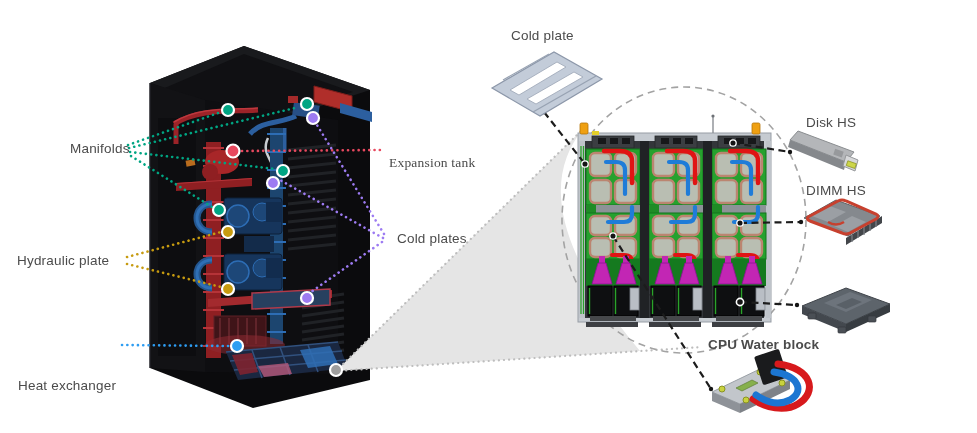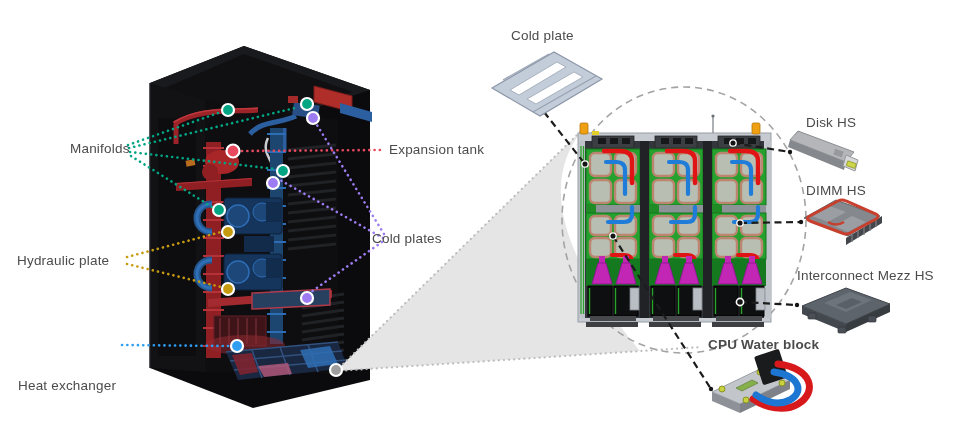--- a/index.html
+++ b/index.html
@@ -335,22 +335,21 @@
       <circle cx="760" cy="372" r="3" fill="#c9d23e" stroke="#8a9422"></circle>
       <circle cx="782" cy="383" r="3" fill="#c9d23e" stroke="#8a9422"></circle>
       <circle cx="746" cy="400" r="3" fill="#c9d23e" stroke="#8a9422"></circle>
       <rect x="758" y="352" width="26" height="30" rx="2" fill="#1a1b1d" transform="rotate(-18 771 367)"></rect>
       <path d="M778,364 C812,368 818,392 798,404 C785,412 765,408 753,399" fill="none" stroke="#d7191c" stroke-width="7" stroke-linecap="round"></path>
       <path d="M774,372 C800,376 804,392 790,400 C778,406 766,402 756,395" fill="none" stroke="#1c76d2" stroke-width="7" stroke-linecap="round"></path>
     </g>
   </svg>
 
   <div class="lbl" style="left:57px;top:141px;margin-left:13px;">Manifolds</div>
-  <div class="lbl" style="left:389px;top:142px;">Expansion tank</div>
+  <div class="lbl" style="left:389px;top:155px;font-family:Liberation Serif, serif;">Expansion tank</div>
   <div class="lbl" style="left:17px;top:253px;">Hydraulic plate</div>
-  <div class="lbl" style="left:372px;top:231px;">Cold plates</div>
+  <div class="lbl" style="left:397px;top:231px;">Cold plates</div>
   <div class="lbl" style="left:18px;top:338px;margin-top:40px;">Heat exchanger</div>
   <div class="lbl" style="left:511px;top:28px;text-align:right;">Cold plate</div>
   <div class="lbl" style="left:806px;top:115px;">Disk HS</div>
   <div class="lbl" style="left:806px;top:183px;text-align:center;">DIMM HS</div>
-  <div class="lbl" style="left:797px;top:268px;">Interconnect Mezz HS</div>
   <div class="lbl" style="left:708px;top:337px;font-weight:bold;">CPU Water block</div>
 </div>
 
 </body></html>

